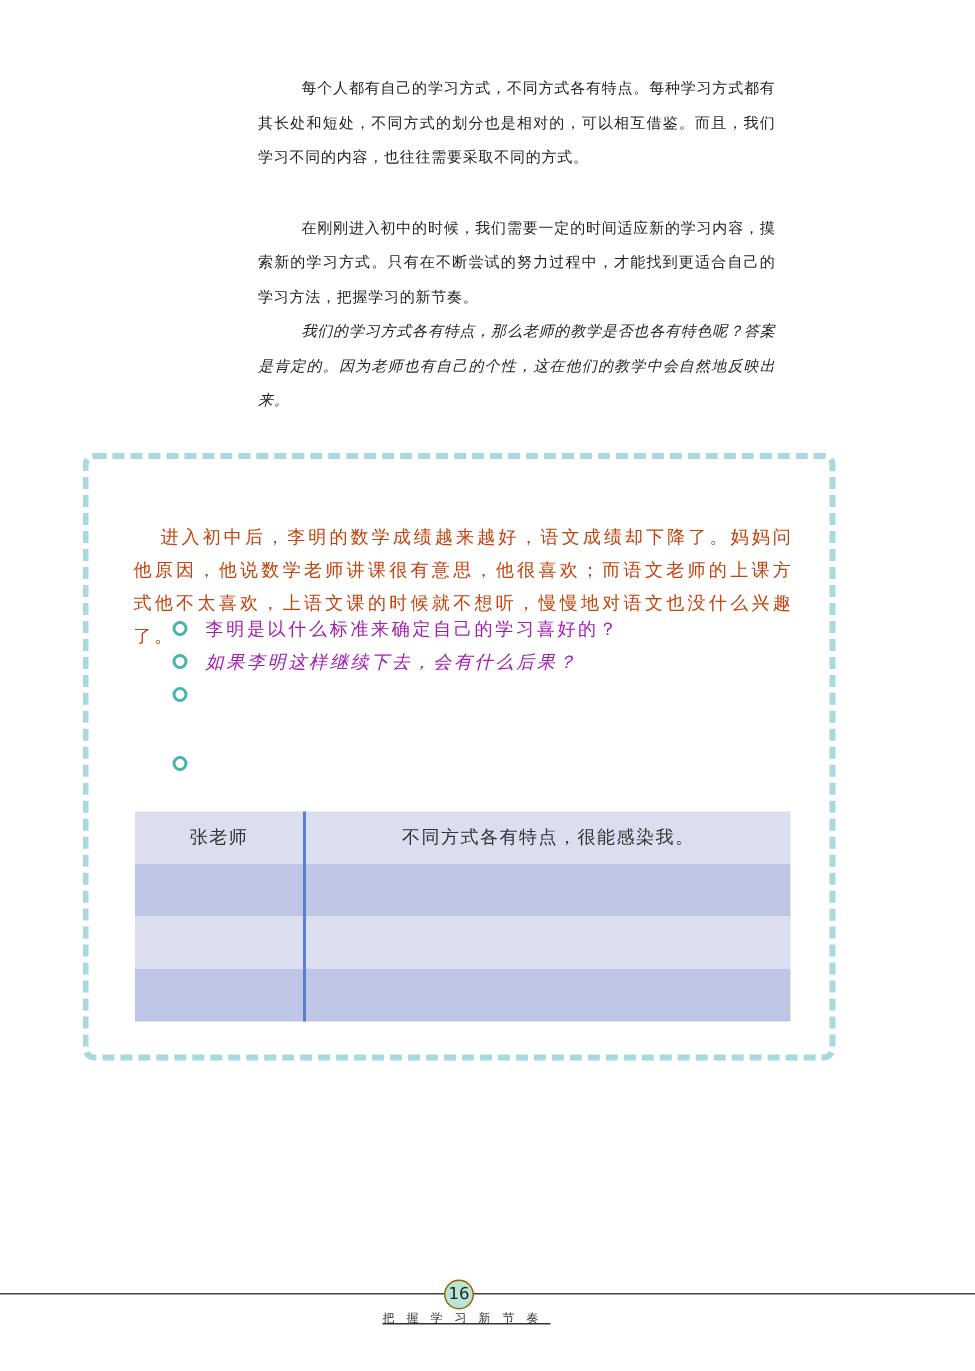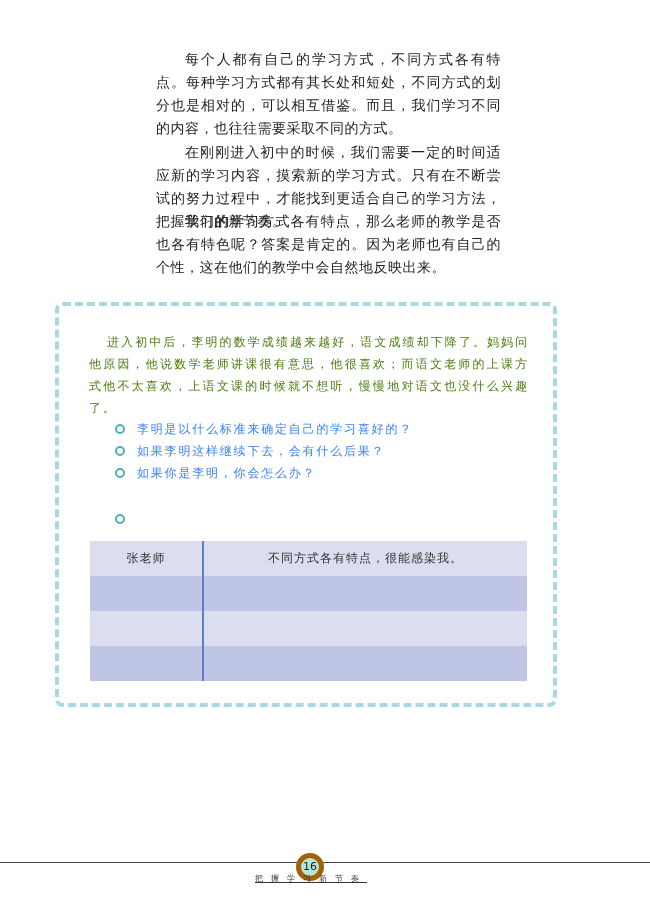--- a/index.html
+++ b/index.html
@@ -1,61 +1,60 @@
 <!DOCTYPE html>
 <html><head>
 <meta charset="utf-8">
 <style>
   html, body { margin:0; padding:0; background:#ffffff; }
   body { width:650px; height:914px; position:relative; overflow:hidden;
          font-family:"DejaVu Sans", sans-serif; color:#222; }
-  .para { position:absolute; left:156px; width:345px; font-size:14px; line-height:23px;
+  .para { position:absolute; left:172px; width:345px; font-size:10px; line-height:23px;
           text-align:justify; margin:0; color:#1e1e1e; letter-spacing:0.5px; }
   .para.indent { text-indent:29px; }
   .box { position:absolute; left:55px; top:302px; width:502px; height:405px;
          border:4px dashed #a8d8e0; border-radius:8px; box-sizing:border-box; }
-  .story { position:absolute; left:89px; top:331px; width:440px; font-size:12px; line-height:22px;
-           text-indent:18px; margin:0; color:#4d7c0f; letter-spacing:1.8px; text-align:justify; }
-  .q { position:absolute; left:115px; font-size:12px; line-height:16px; letter-spacing:1.8px; color:#3b82f6;margin-top:10px; }
+  .story { position:absolute; left:89px; top:347px; width:440px; font-size:12px; line-height:22px;
+           text-indent:18px; margin:0; color:#c2410c; letter-spacing:1.8px; text-align:justify; }
+  .q { position:absolute; left:115px; font-size:12px; line-height:16px; letter-spacing:1.8px; color:#a21caf; }
   .q .bullet { position:absolute; left:0; top:3px; width:6px; height:6px; border:2px solid #4ab3b0;
                border-radius:50%; }
   .q .qtext { padding-left:22px; white-space:nowrap; }
   .tbl { position:absolute; left:90px; top:541px; width:437px; border-collapse:collapse; }
   .tbl td { height:35px; padding:0; font-size:12px; text-align:center; color:#333; letter-spacing:1px; }
   .tbl tr.light td { background:#dadeef;margin-top:32px; }
   .tbl tr.dark td { background:#bfc5e4; }
   .tbl td.c1 { width:112px; border-right:2px solid #5b7fc8; }
   .footer-line { position:absolute; left:0; top:862px; width:650px; height:1px; background:#444; }
-  .page-num { position:absolute; left:296px; top:853px; width:18px; height:18px; border:5px solid #a16207;
+  .page-num { position:absolute; left:296px; top:853px; width:18px; height:18px; border:1px solid #a16207;
               border-radius:50%; background:#b8e6d6; font-size:11px; line-height:18px; text-align:center; color:#222; }
   .footer-text { position:absolute; left:255px; top:873px; width:110px; font-size:8px; letter-spacing:8px;
                  color:#333; white-space:nowrap;text-decoration:underline; }
 </style>
 </head>
 <body>
 
 <p class="para indent" style="top:48px;">每个人都有自己的学习方式，不同方式各有特点。每种学习方式都有其长处和短处，不同方式的划分也是相对的，可以相互借鉴。而且，我们学习不同的内容，也往往需要采取不同的方式。</p>
 <p class="para indent" style="top:141px;">在刚刚进入初中的时候，我们需要一定的时间适应新的学习内容，摸索新的学习方式。只有在不断尝试的努力过程中，才能找到更适合自己的学习方法，把握学习的新节奏。</p>
-<p class="para indent" style="top:210px;">我们的学习方式各有特点，那么老师的教学是否也各有特色呢？答案是肯定的。因为老师也有自己的个性，这在他们的教学中会自然地反映出来。</p>
+<p class="para indent" style="top:210px;font-style:italic;">我们的学习方式各有特点，那么老师的教学是否也各有特色呢？答案是肯定的。因为老师也有自己的个性，这在他们的教学中会自然地反映出来。</p>
 
 <div class="box"></div>
 
 <p class="story">进入初中后，李明的数学成绩越来越好，语文成绩却下降了。妈妈问他原因，他说数学老师讲课很有意思，他很喜欢；而语文老师的上课方式他不太喜欢，上语文课的时候就不想听，慢慢地对语文也没什么兴趣了。</p>
 
 <div class="q" style="top:411px;">
   <span class="bullet"></span>
   <span class="qtext">李明是以什么标准来确定自己的学习喜好的？</span>
 </div>
-<div class="q" style="top:433px;">
+<div class="q" style="top:433px;font-style:italic;">
   <span class="bullet"></span>
   <span class="qtext">如果李明这样继续下去，会有什么后果？</span>
 </div>
 <div class="q" style="top:455px;">
   <span class="bullet"></span>
-  <span class="qtext">如果你是李明，你会怎么办？</span>
 </div>
 <div class="q" style="top:501px;">
   <span class="bullet"></span>
 </div>
 
 <table class="tbl">
   <tbody>
       <tr class="light">
     <td class="c1">张老师</td>
     <td>不同方式各有特点，很能感染我。</td>

